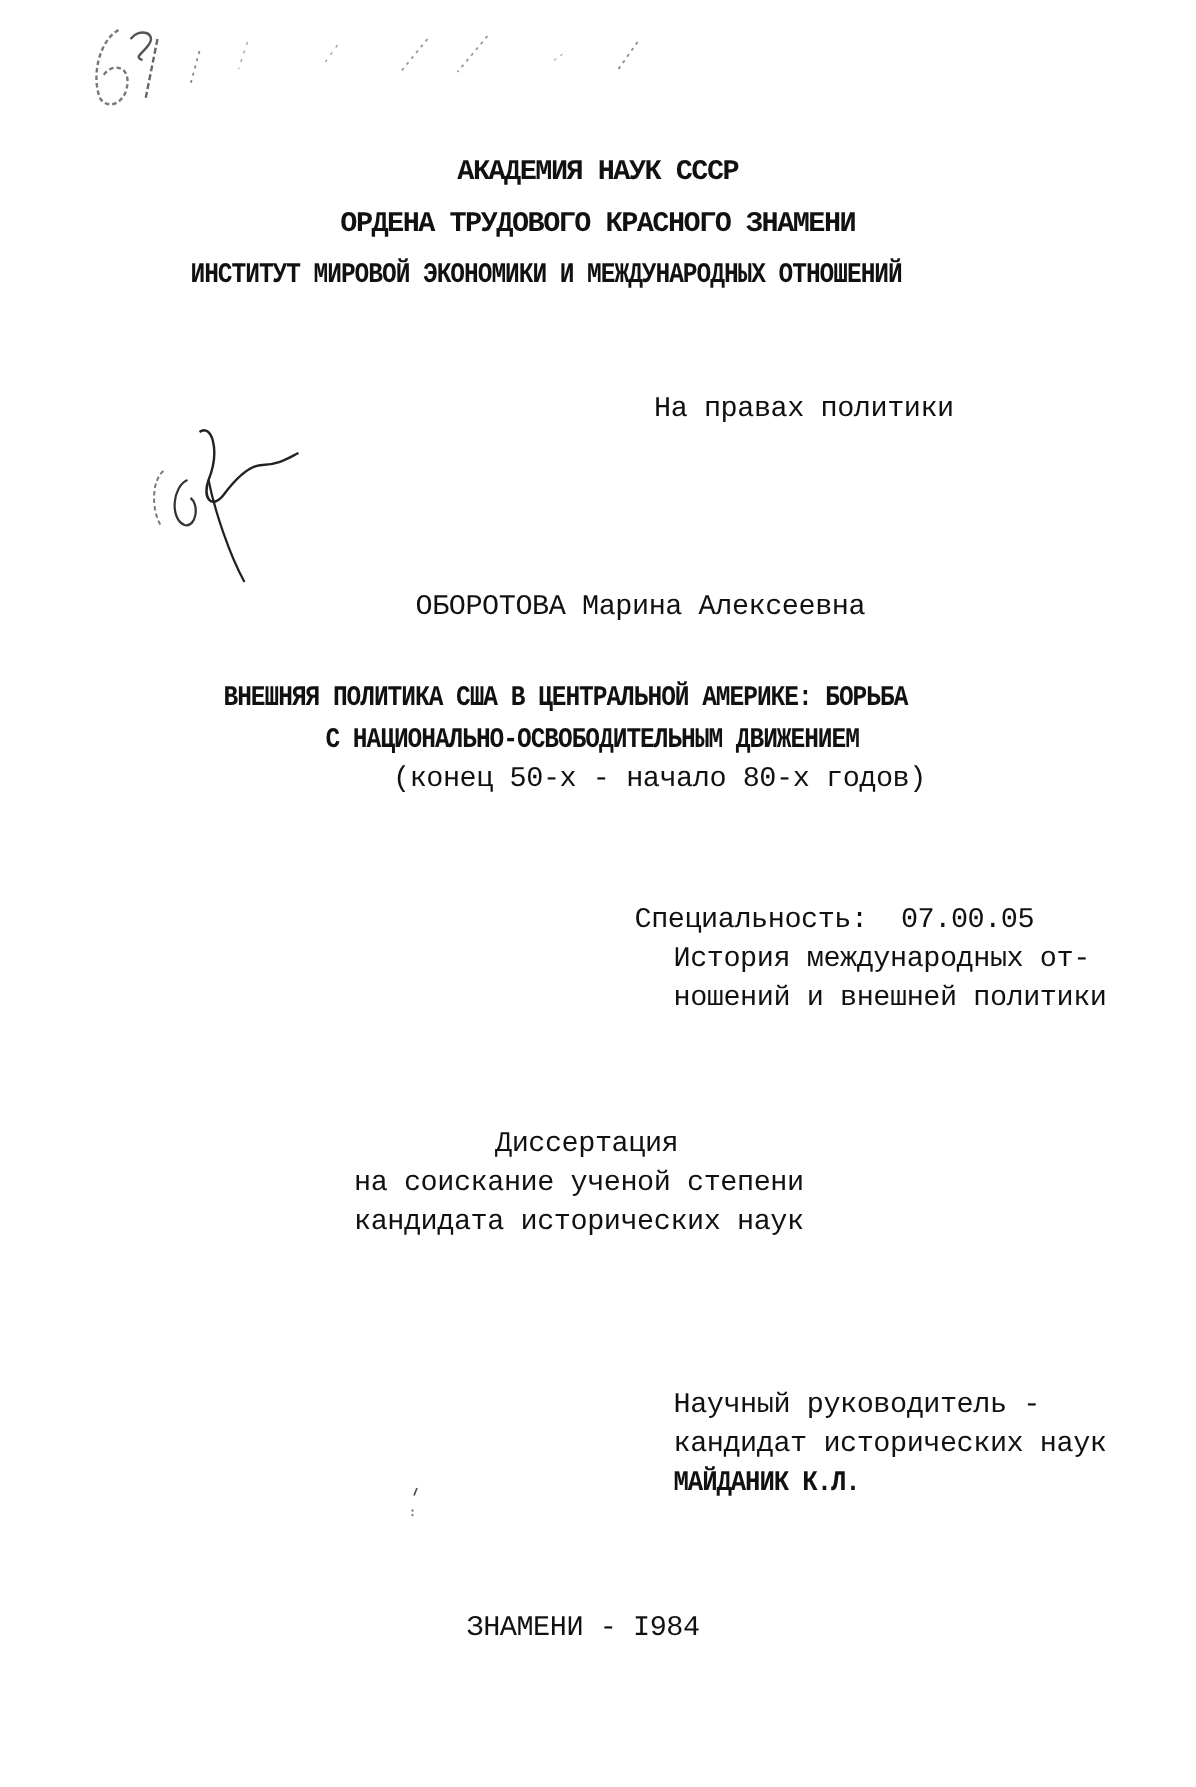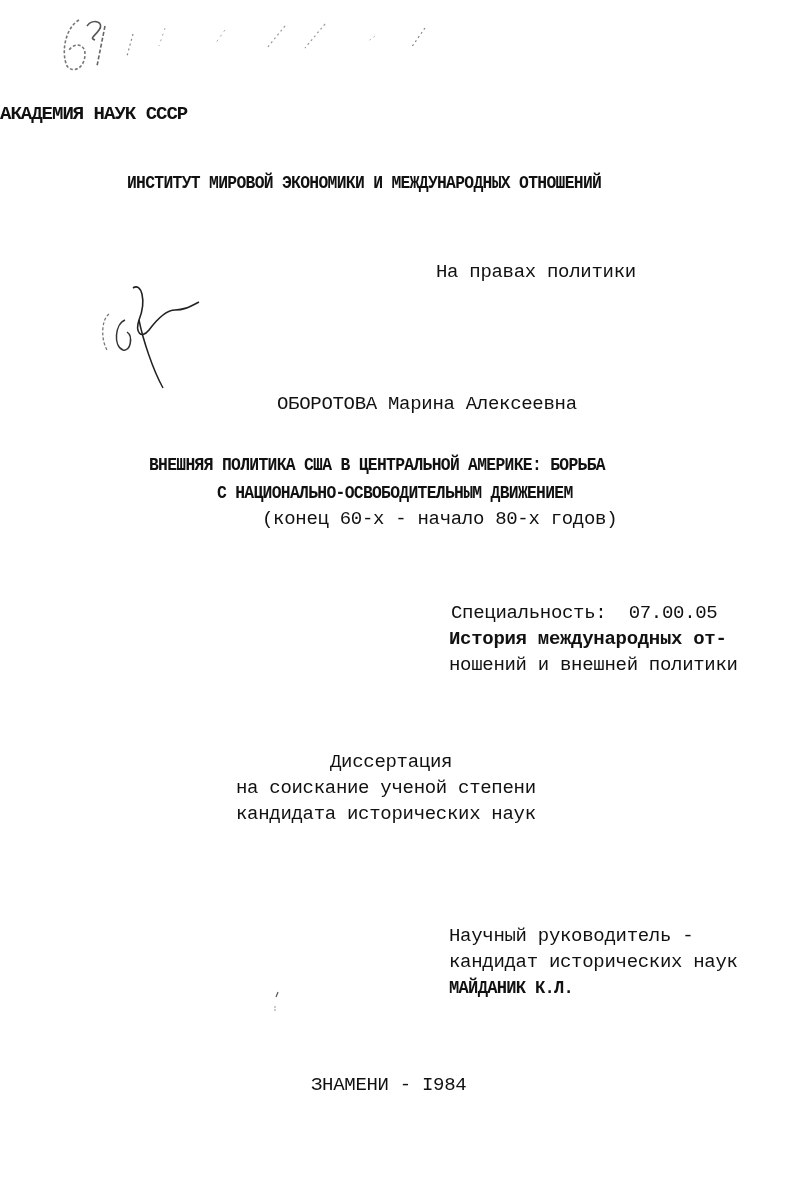--- a/index.html
+++ b/index.html
@@ -30,20 +30,21 @@
     }
     .caps {
       font-weight: bold;
       transform: scaleX(0.88);
       transform-origin: left center;
       letter-spacing: -0.8px;
     }
     .center {
       left: 0;
       width: 797px;
+      text-align: center;
     }
     .handwriting {
       position: absolute;
     }
   </style>
 </head>
 <body>
 
 <div class="page">
 
@@ -54,39 +55,40 @@
     <path d="M78 26 L72 48" fill="none" stroke="#888" stroke-width="1.2" stroke-dasharray="2 3"></path>
     <path d="M110 20 L104 38" fill="none" stroke="#aaa" stroke-width="1" stroke-dasharray="2 4"></path>
     <path d="M170 22 L160 36" fill="none" stroke="#aaa" stroke-width="1" stroke-dasharray="2 4"></path>
     <path d="M230 18 L212 40" fill="none" stroke="#999" stroke-width="1.2" stroke-dasharray="2 3"></path>
     <path d="M270 16 L250 40" fill="none" stroke="#999" stroke-width="1.2" stroke-dasharray="2 3"></path>
     <path d="M320 28 L312 34" fill="none" stroke="#bbb" stroke-width="1" stroke-dasharray="2 3"></path>
     <path d="M370 20 L356 40" fill="none" stroke="#888" stroke-width="1.2" stroke-dasharray="2 3"></path>
   </svg>
 
   <div class="line caps center" style="top:101px; transform:none; letter-spacing:-1px;">АКАДЕМИЯ НАУК СССР</div>
+  <div class="line caps center" style="top:136px; transform:none; letter-spacing:-1px;">ОРДЕНА ТРУДОВОГО КРАСНОГО ЗНАМЕНИ</div>
   <div class="line caps" style="top:170px; left:127px; transform:scaleX(0.86);">ИНСТИТУТ МИРОВОЙ ЭКОНОМИКИ И МЕЖДУНАРОДНЫХ ОТНОШЕНИЙ</div>
 
   <div class="line" style="top:259px; left:436px;">На правах политики</div>
 
   <svg class="handwriting" style="left:95px; top:280px;" width="120" height="115" viewBox="0 0 120 115">
     <path d="M14 34 C6 40, 6 60, 12 70" fill="none" stroke="#777" stroke-width="1.3" stroke-dasharray="3 2"></path>
     <path d="M30 40 C20 44, 18 66, 28 70 C36 72, 38 56, 32 52" fill="none" stroke="#333" stroke-width="1.5"></path>
     <path d="M38 8 C46 2, 52 20, 44 40 C40 52, 46 60, 54 50 C60 42, 70 30, 80 30 C90 30, 96 26, 104 22" fill="none" stroke="#222" stroke-width="1.6"></path>
     <path d="M44 40 C48 60, 58 90, 68 108" fill="none" stroke="#222" stroke-width="1.5"></path>
   </svg>
 
   <div class="line" style="top:391px; left:277px;">ОБОРОТОВА Марина Алексеевна</div>
 
   <div class="line caps" style="top:452px; left:149px; transform:scaleX(0.86);">ВНЕШНЯЯ ПОЛИТИКА США В ЦЕНТРАЛЬНОЙ АМЕРИКЕ: БОРЬБА</div>
   <div class="line caps" style="top:480px; left:217px; transform:scaleX(0.86);">С НАЦИОНАЛЬНО-ОСВОБОДИТЕЛЬНЫМ ДВИЖЕНИЕМ</div>
-  <div class="line" style="top:506px; left:262px;">(конец 60-х - начало 80-х годов)</div>
+  <div class="line" style="top:506px; left:262px;">(конец 50-х - начало 80-х годов)</div>
 
-  <div class="line" style="top:600px; left:451px;">Специальность:  07.00.05</div>
-  <div class="line" style="top:626px; left:449px;font-weight:bold;">История международных от-</div>
+  <div class="line" style="top:600px; left:423px;">Специальность:  07.00.05</div>
+  <div class="line" style="top:626px; left:449px;">История международных от-</div>
   <div class="line" style="top:652px; left:449px;">ношений и внешней политики</div>
 
   <div class="line" style="top:749px; left:330px;">Диссертация</div>
   <div class="line" style="top:801px; left:236px;">кандидата исторических наук</div>
   <div class="line" style="top:775px; left:236px;">на соискание ученой степени</div>
 
   <div class="line" style="top:949px; left:449px;">кандидат исторических наук</div>
   <div class="line" style="top:923px; left:449px;">Научный руководитель -</div>
   <div class="line caps" style="top:975px; left:449px; transform:scaleX(0.9);">МАЙДАНИК К.Л.</div>
 

